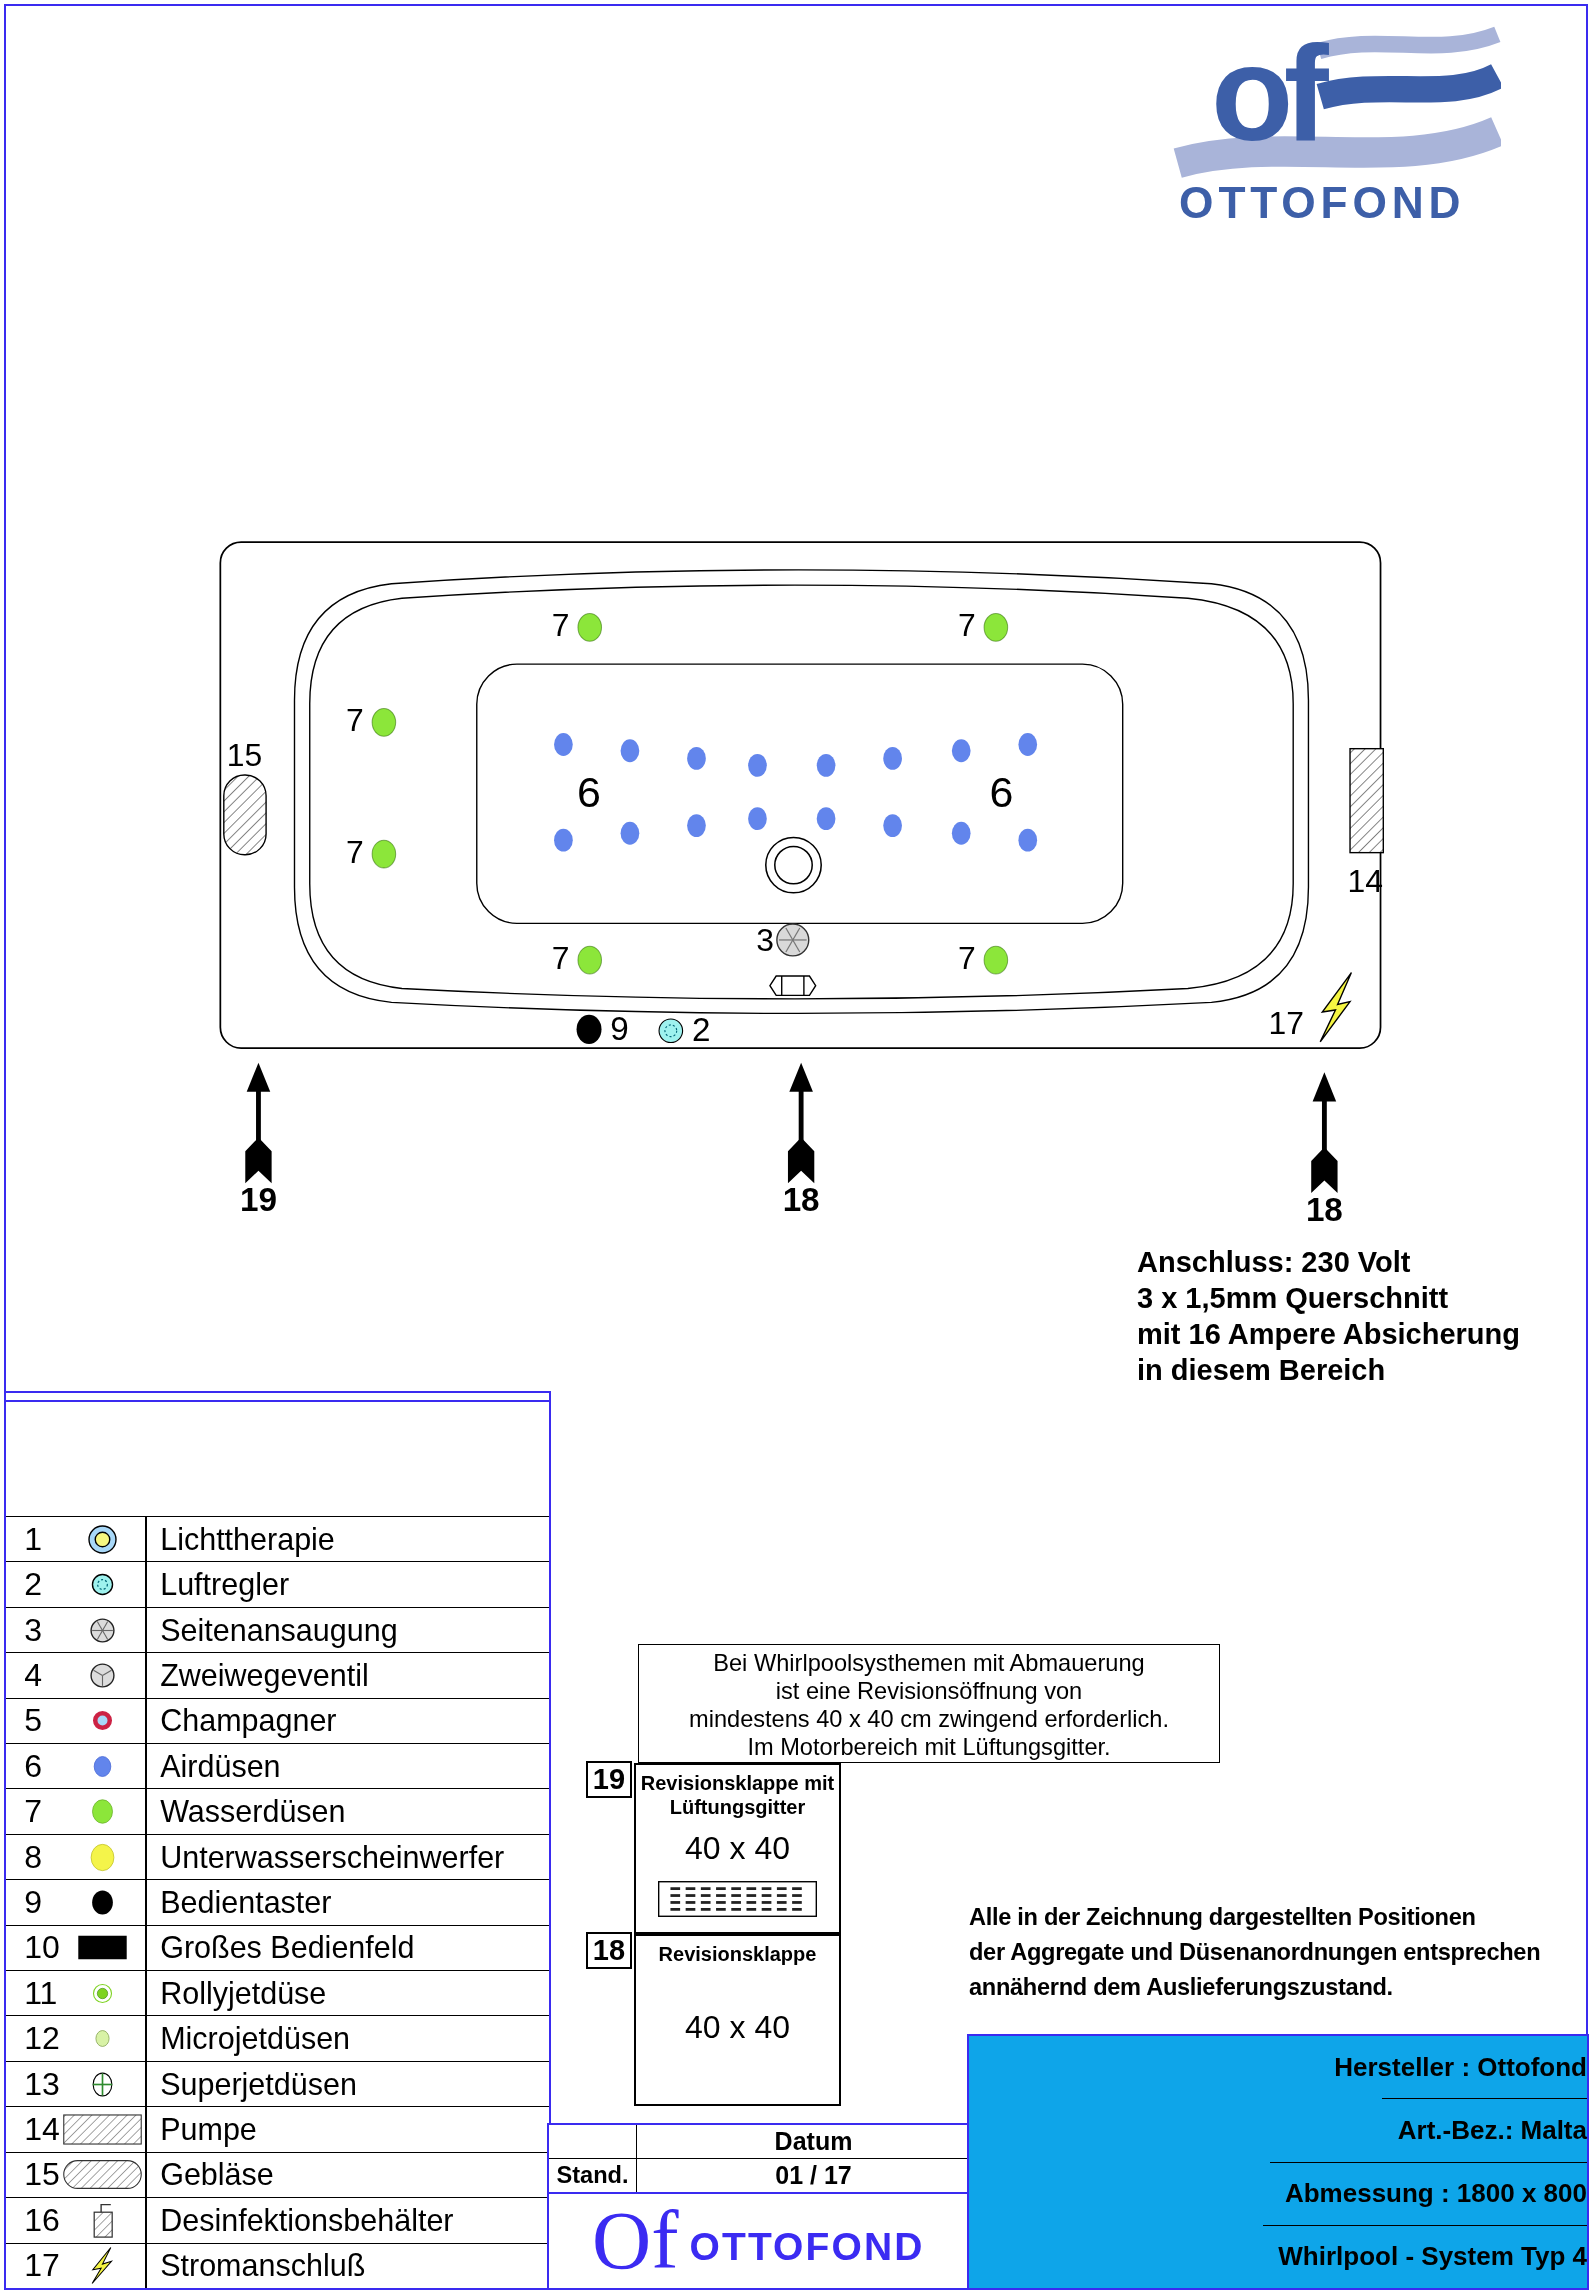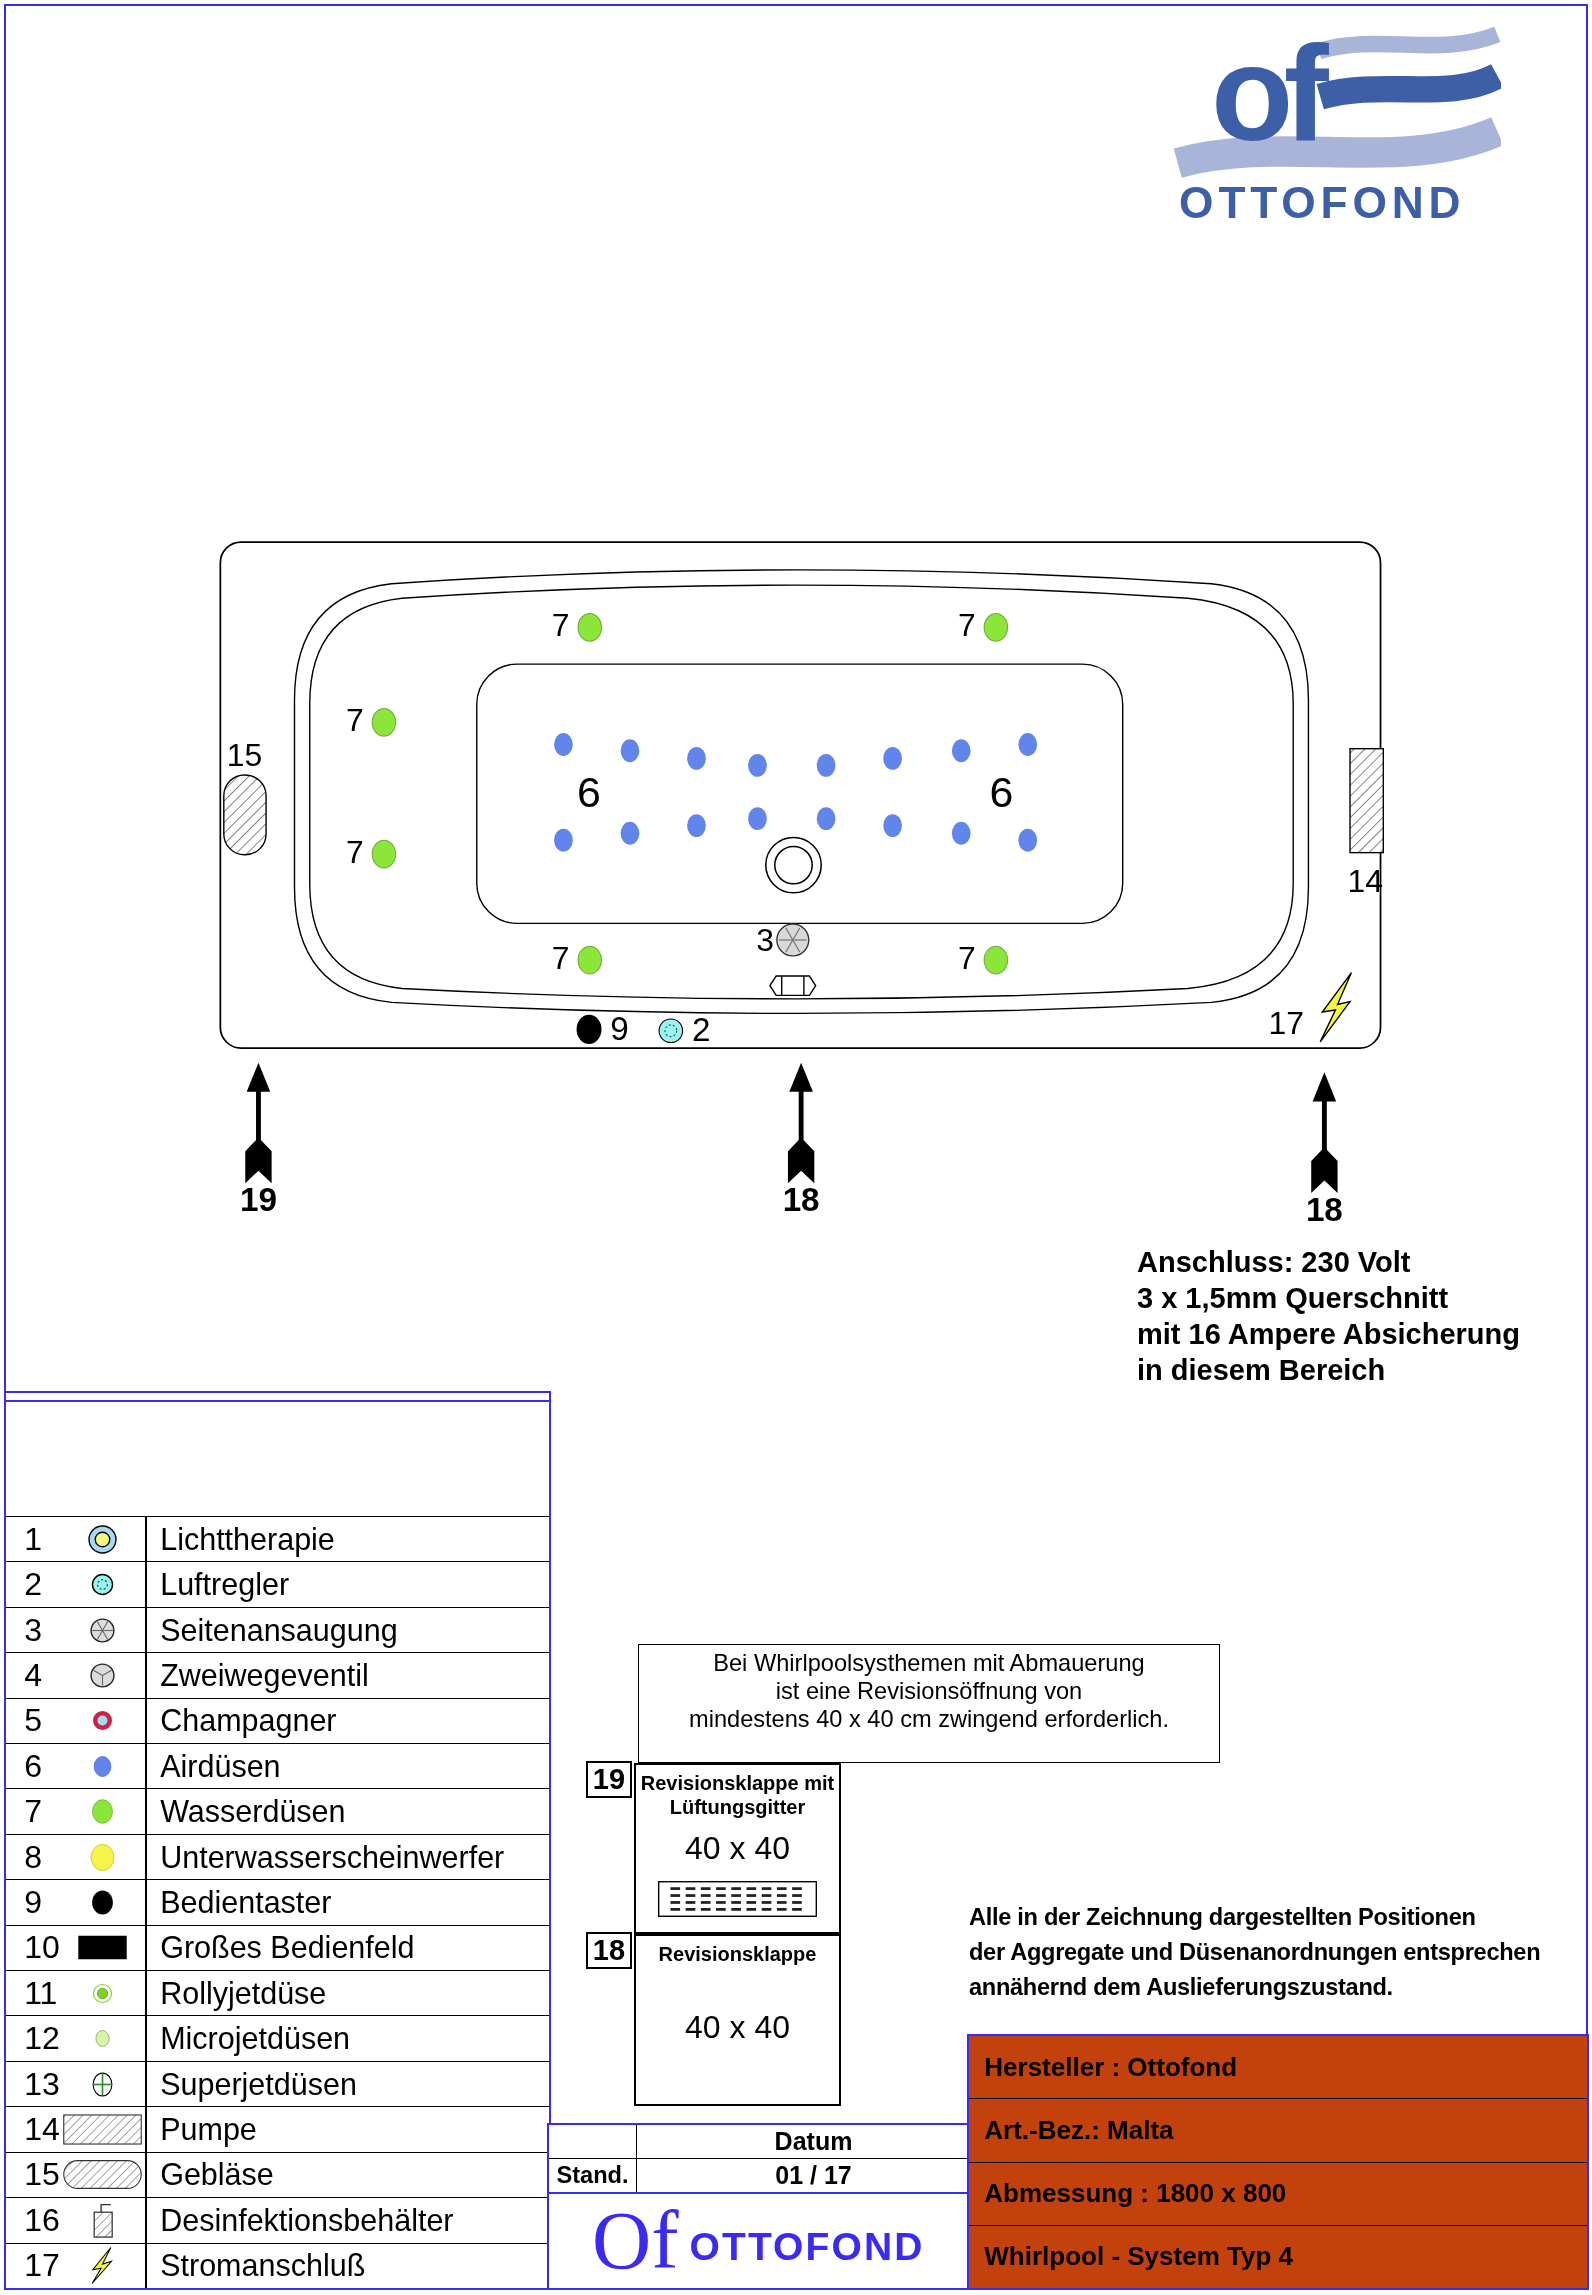--- a/index.html
+++ b/index.html
@@ -29,21 +29,21 @@
   #rev18-box{left:634px;top:1934px;width:207px;height:172px;border:2.1px solid #000;
         box-sizing:border-box;text-align:center;}
   .revtitle{font-size:20px;font-weight:bold;line-height:24px;margin-top:5.5px;}
   .revsize{font-size:32px;margin-top:11px;}
   #rev18-box .revsize{margin-top:43px;}
   #grille{margin-top:14px;}
   
   #disclaimer{left:969px;top:1900px;width:610px;font-size:23.6px;font-weight:bold;
         line-height:35px;letter-spacing:-0.3px;}
   #info-table{left:967px;top:2034px;width:622px;height:256px;border:2.1px solid #3a2bf0;
-        box-sizing:border-box;display:flex;flex-direction:column;background:#c2410c;}
+        box-sizing:border-box;display:flex;flex-direction:column;background:#0ea5e9;align-items:flex-end;}
   .irow{flex:1;display:flex;align-items:center;padding-left:15.3px;font-size:26px;font-weight:bold;}
   .irow + .irow{border-top:1.4px solid #000;}
   
   #stamp{left:547px;top:2123px;width:422px;height:167px;border:2.1px solid #3a2bf0;
         box-sizing:border-box;background:#fff;}
   #stamp .r1{position:absolute;left:0;right:0;top:0;height:33px;}
   #stamp .r2{position:absolute;left:0;right:0;top:33px;height:33px;border-top:1.4px solid #000;}
   #stamp .vdiv{position:absolute;left:87px;top:0;height:67px;width:1.4px;background:#000;}
   #stamp .c-left{position:absolute;left:0;width:87px;height:100%;display:flex;align-items:center;justify-content:center;
         font-size:23.6px;font-weight:bold;}
@@ -324,20 +324,21 @@
           <span class="lbl">Stromanschluß</span>
         </div>
       </div>
     <div class="vline"></div>
   </div>
 
   <div id="notebox" class="abs">
       <div>Bei Whirlpoolsysthemen mit Abmauerung</div>
       <div>ist eine Revisionsöffnung von</div>
       <div>mindestens 40 x 40 cm zwingend erforderlich.</div>
+      <div>Im Motorbereich mit Lüftungsgitter.</div>
     </div>
 
   <div id="rev19-num" class="abs numbox">19</div>
   <div id="rev19-box" class="abs">
     <div class="revtitle">
         <div>Revisionsklappe mit</div>
         <div>Lüftungsgitter</div>
       </div>
     <div class="revsize">40 x 40</div>
     <svg id="grille" width="159" height="36" viewBox="0 0 230 52">

